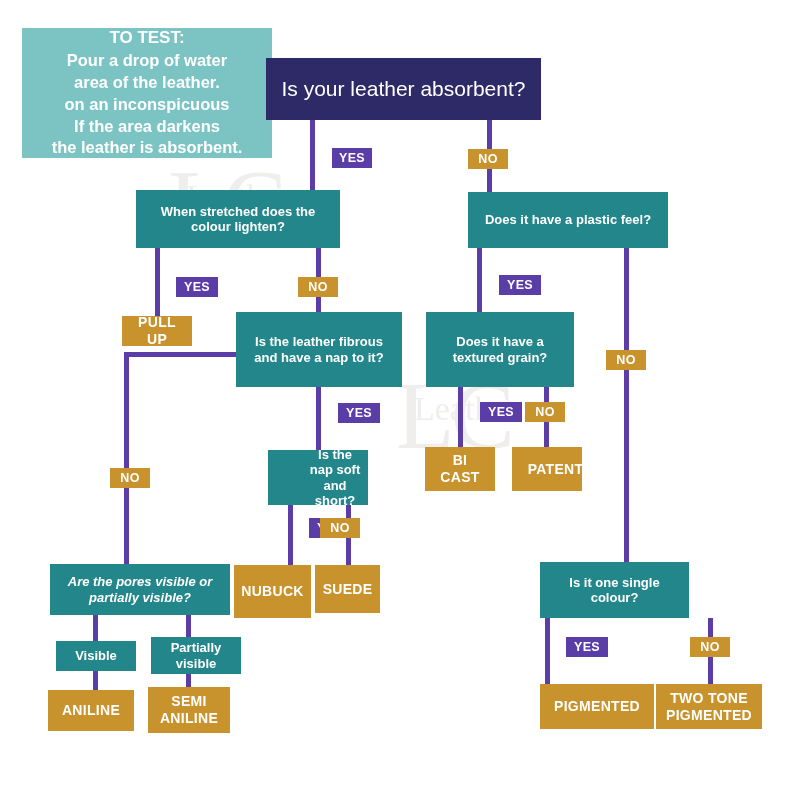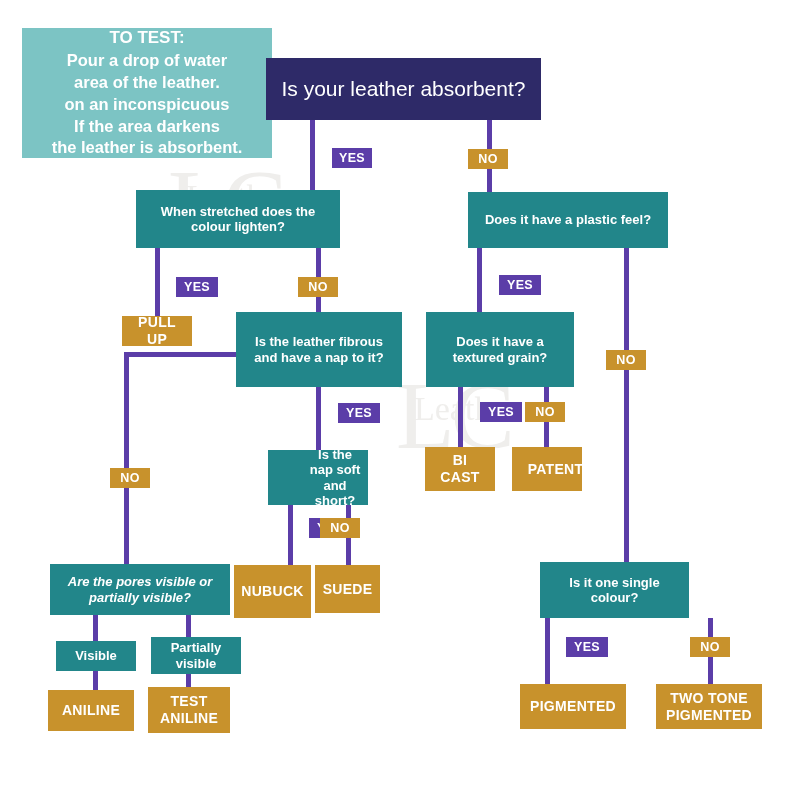--- a/index.html
+++ b/index.html
@@ -125,33 +125,33 @@
   <div class="node gold" style="left:315px;top:565px;width:65px;height:48px;">SUEDE</div>
 
   <div class="node teal" style="left:50px;top:564px;width:180px;height:51px;font-style:italic;">Are the pores visible or partially visible?</div>
 
   <div class="node teal" style="left:56px;top:641px;width:80px;height:30px;">Visible</div>
 
   <div class="node teal" style="left:140px;top:637px;width:90px;height:37px;margin-left:11px;">Partially visible</div>
 
   <div class="node gold" style="left:48px;top:690px;width:86px;height:41px;">ANILINE</div>
 
-  <div class="node gold" style="left:148px;top:687px;width:82px;height:46px;">TEST ANILINE</div>
+  <div class="node gold" style="left:148px;top:687px;width:82px;height:46px;">SEMI ANILINE</div>
 
   <div class="node teal" style="left:468px;top:192px;width:200px;height:56px;">Does it have a plastic feel?</div>
 
   <div class="node teal" style="left:426px;top:312px;width:148px;height:75px;">Does it have a textured grain?</div>
 
   <div class="node gold" style="left:425px;top:447px;width:70px;height:44px;">BI CAST</div>
 
   <div class="node gold" style="left:512px;top:447px;width:70px;height:44px;padding-left:23px;">PATENT</div>
 
   <div class="node teal" style="left:540px;top:562px;width:149px;height:56px;">Is it one single colour?</div>
 
-  <div class="node gold" style="left:520px;top:684px;width:106px;height:45px;">PIGMENTED</div>
+  <div class="node gold" style="left:540px;top:684px;width:114px;height:45px;">PIGMENTED</div>
 
   <div class="node gold" style="left:656px;top:684px;width:106px;height:45px;">TWO TONE PIGMENTED</div>
 
   <div class="lbl yes" style="left:292px;top:148px;width:40px;">YES</div>
   <div class="lbl no" style="left:468px;top:149px;width:40px;">NO</div>
 
   <div class="lbl yes" style="left:136px;top:277px;width:42px;">YES</div>
   <div class="lbl no" style="left:298px;top:277px;width:40px;">NO</div>
 
   <div class="lbl yes" style="left:298px;top:403px;width:42px;">YES</div>

